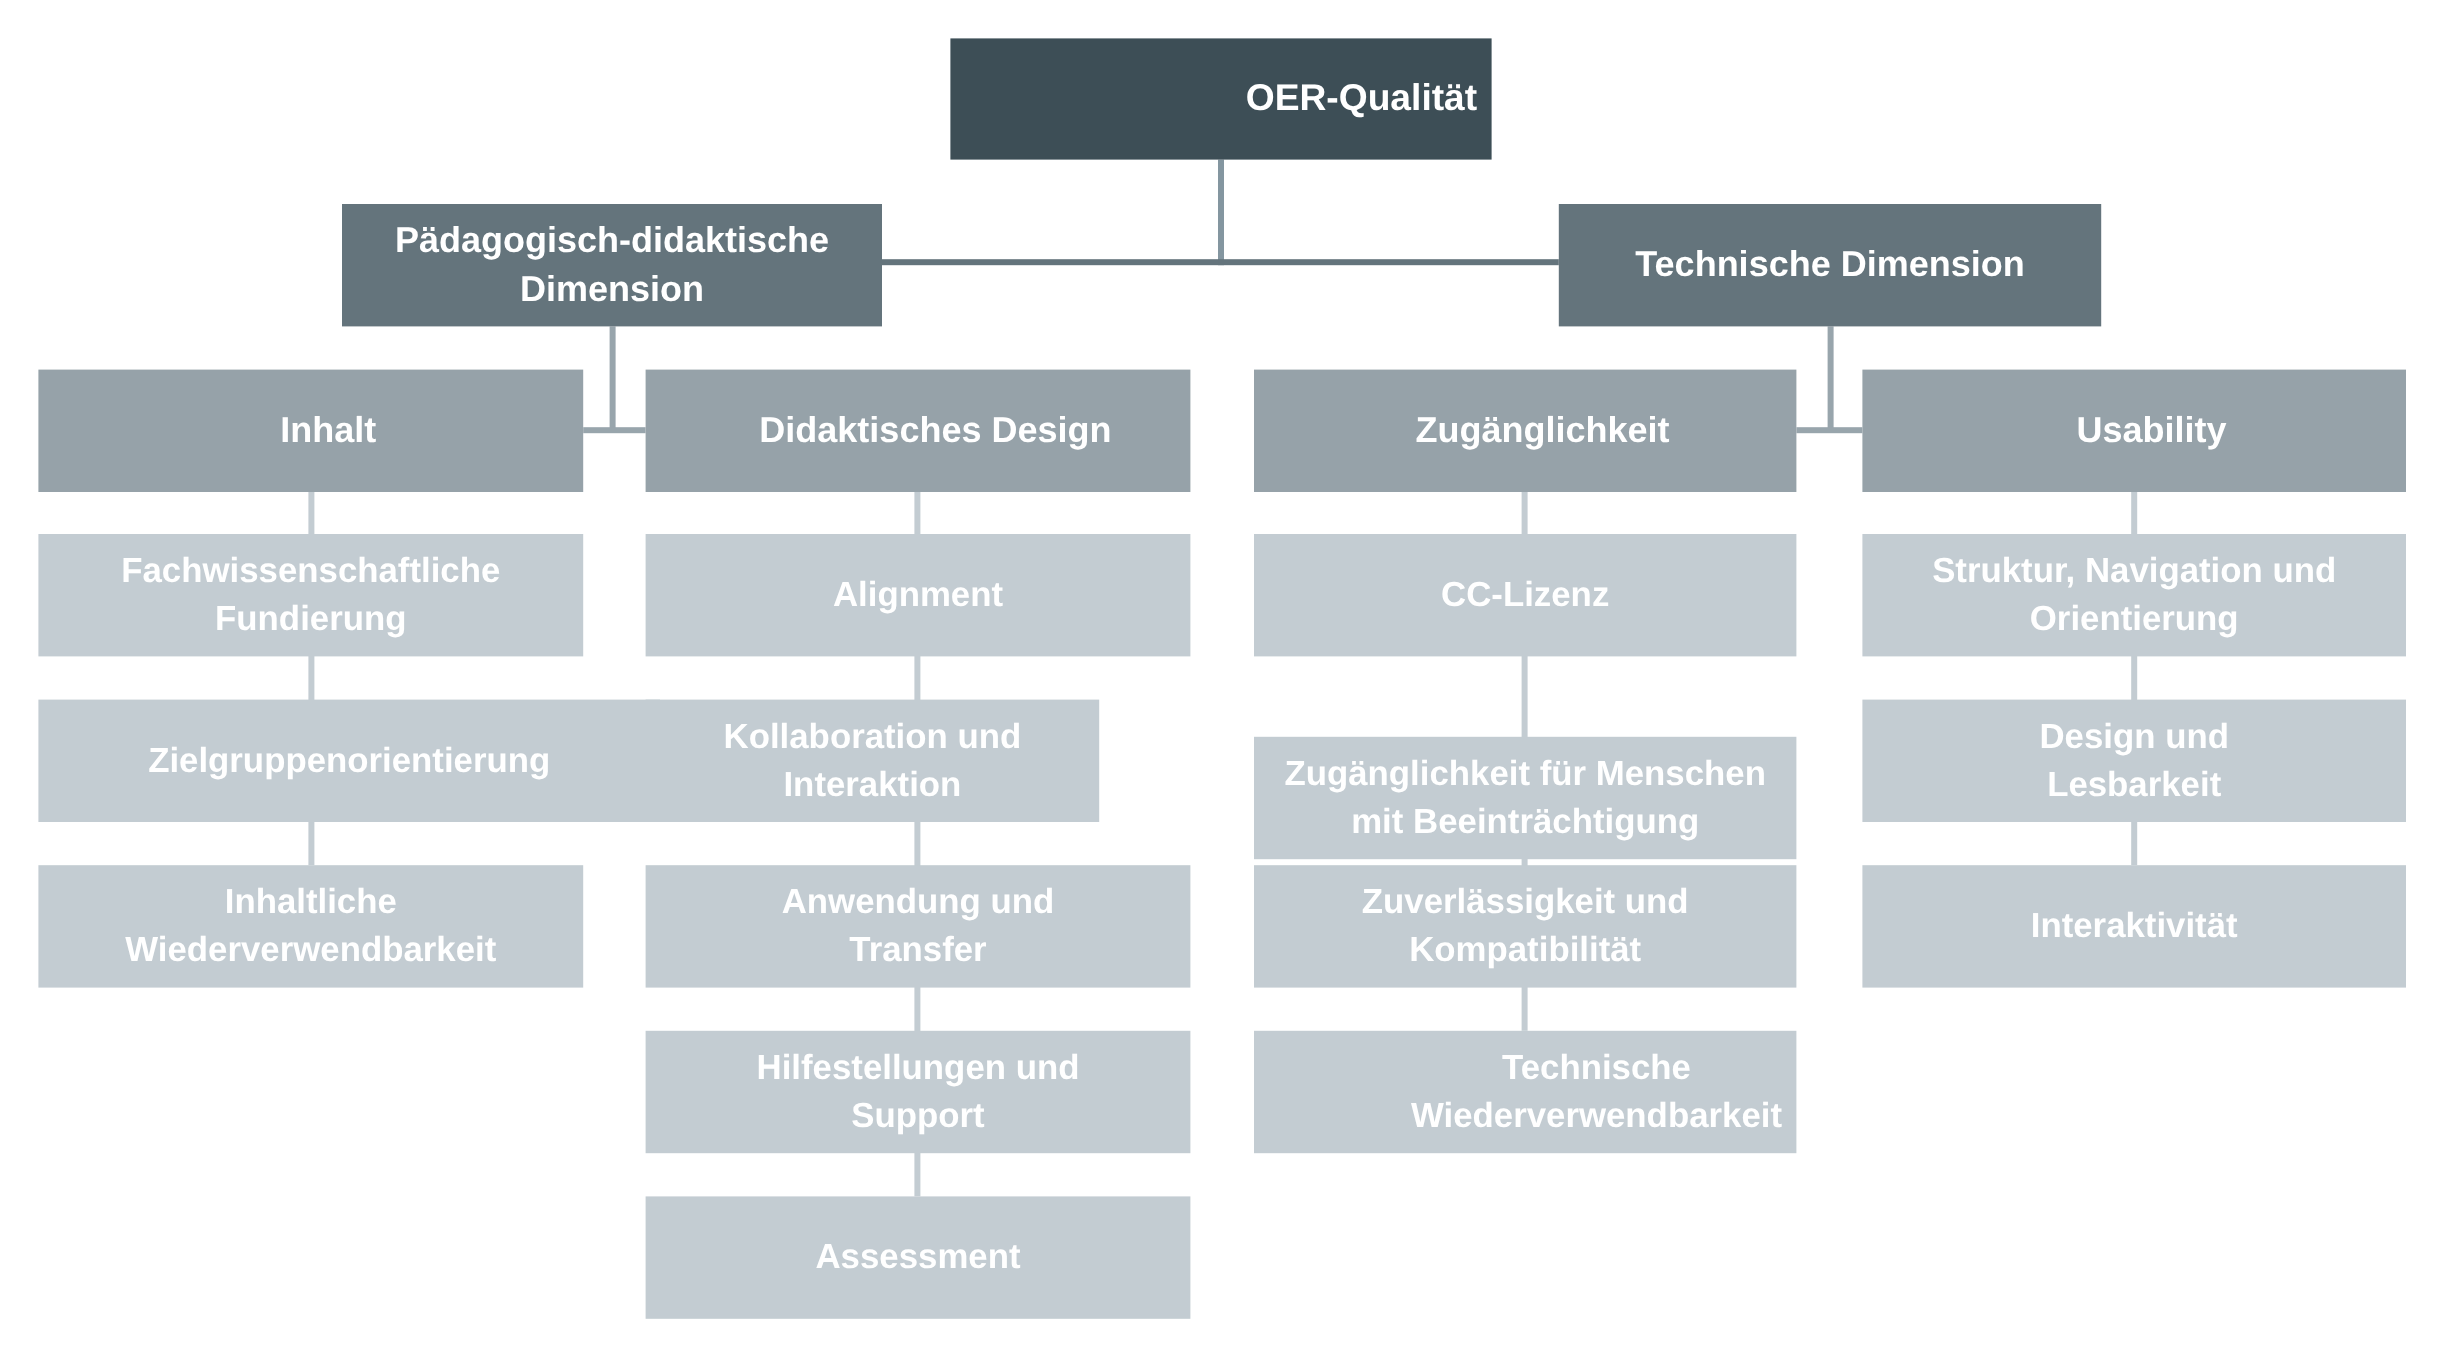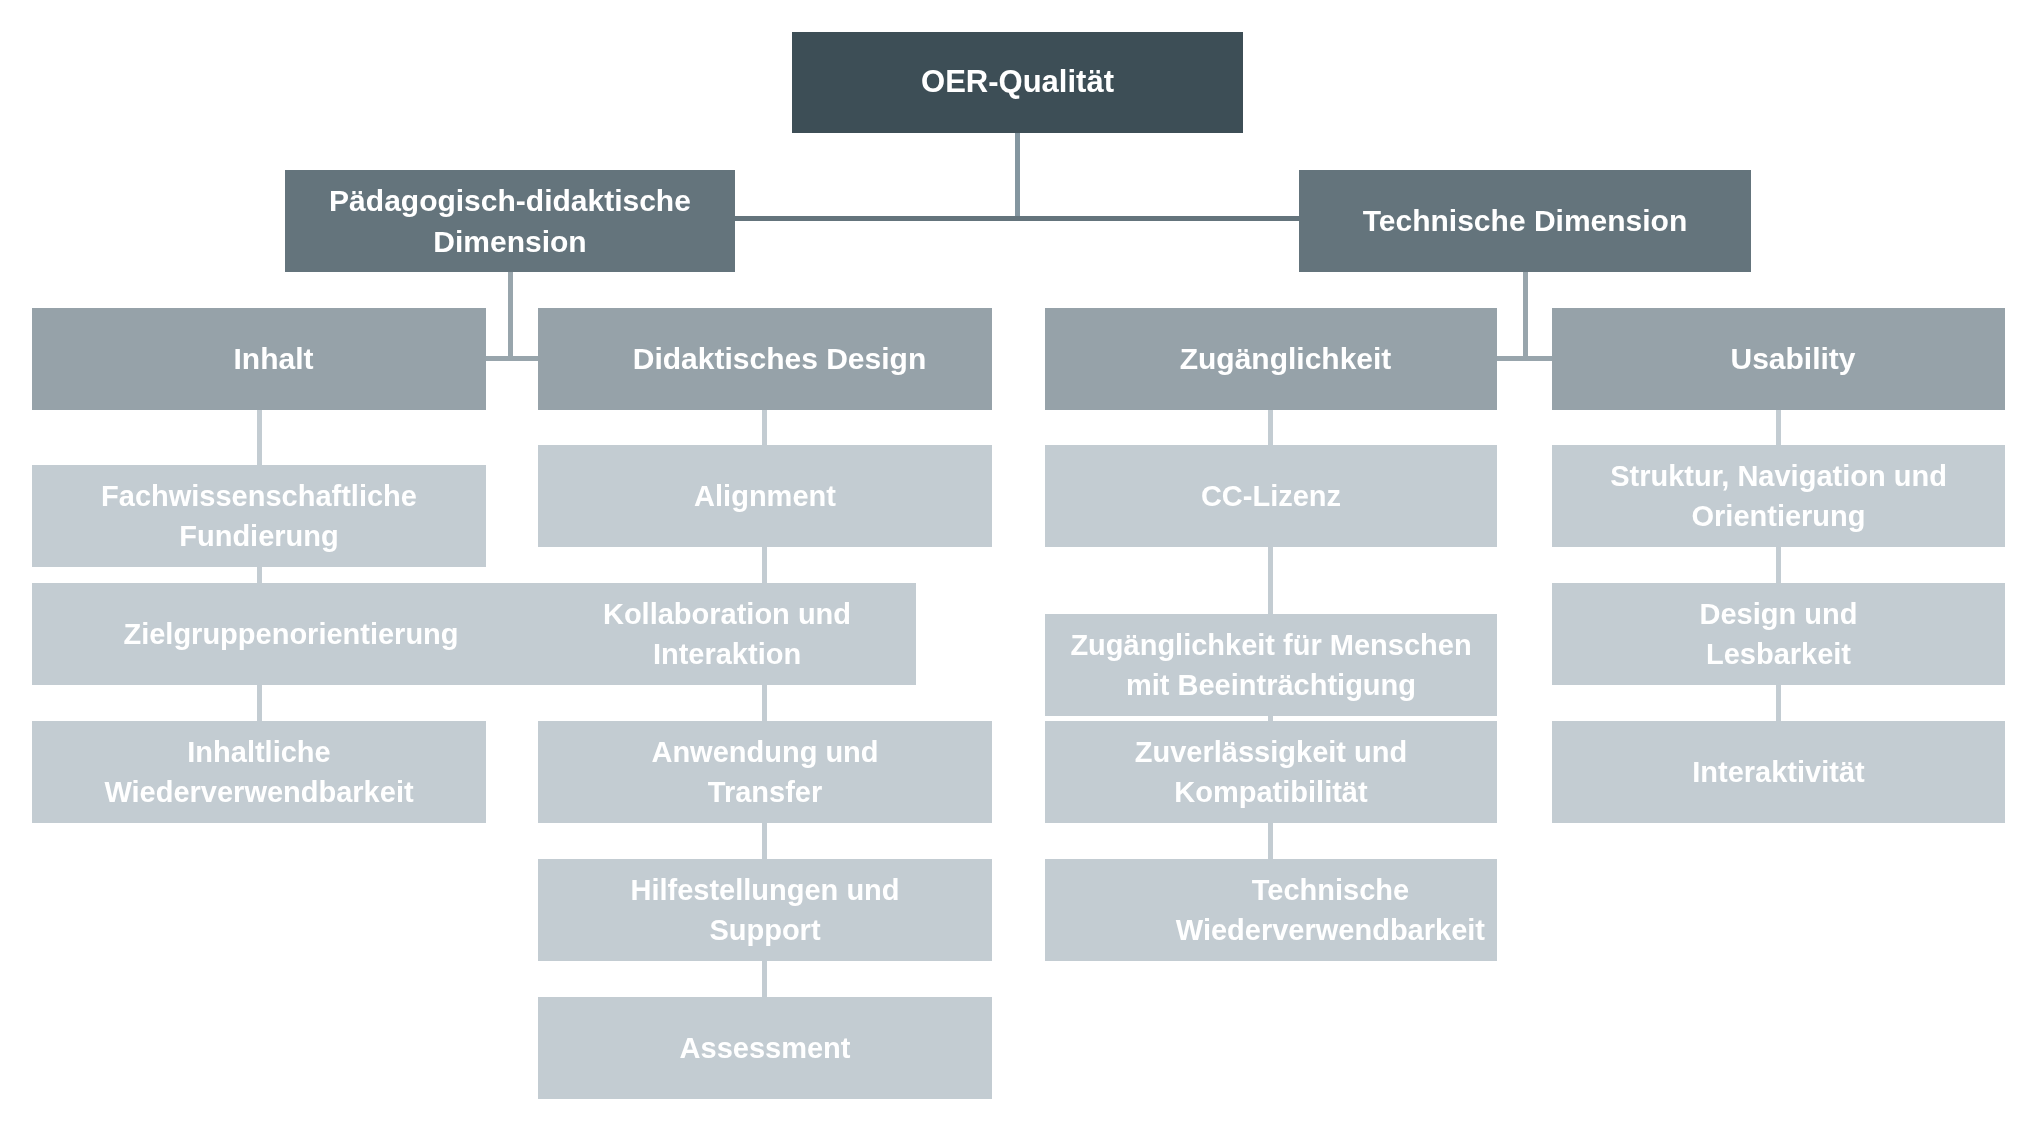--- a/index.html
+++ b/index.html
@@ -16,21 +16,21 @@
     display: flex;
     align-items: center;
     justify-content: center;
     text-align: center;
     color: #ffffff;
     font-weight: bold;
     box-sizing: border-box;
     padding: 0 12px;
   }
   .box .lbl { white-space: pre-line; line-height: 1.38; }
-  .l1 { background: #3d4e56; font-size: 31px; }
+  .l1 { background: #3d4e56; font-size: 31px; justify-content: flex-end; }
   .l2 { background: #64747c; font-size: 30px; }
   .l3 { background: #96a2a9; font-size: 30px; padding-left: 41px; }
   .l4 { background: #c3ccd2; font-size: 29px; }
   .line { position: absolute; }
   .line.dark  { background: #64747c; }
   .line.root  { background: #8496a0; }
   .line.mid   { background: #98a5ac; }
   .line.light { background: #c3ccd2; }
 </style>
 </head>
@@ -69,21 +69,21 @@
   <div class="box l3" style="left:538px; top:308px; width:454px; height:102px;">
     <span class="lbl">Didaktisches Design</span>
   </div>
   <div class="box l3" style="left:1045px; top:308px; width:452px; height:102px;">
     <span class="lbl">Zugänglichkeit</span>
   </div>
   <div class="box l3" style="left:1552px; top:308px; width:453px; height:102px;">
     <span class="lbl">Usability</span>
   </div>
 
-  <div class="box l4" style="left:32px; top:445px; width:454px; height:102px;margin-top:20px;">
+  <div class="box l4" style="left:32px; top:445px; width:454px; height:102px;">
     <span class="lbl">Fachwissenschaftliche
 Fundierung</span>
   </div>
   <div class="box l4" style="left:32px; top:583px; width:518px; height:102px;">
     <span class="lbl">Zielgruppenorientierung</span>
   </div>
   <div class="box l4" style="left:32px; top:721px; width:454px; height:102px;">
     <span class="lbl">Inhaltliche
 Wiederverwendbarkeit</span>
   </div>

